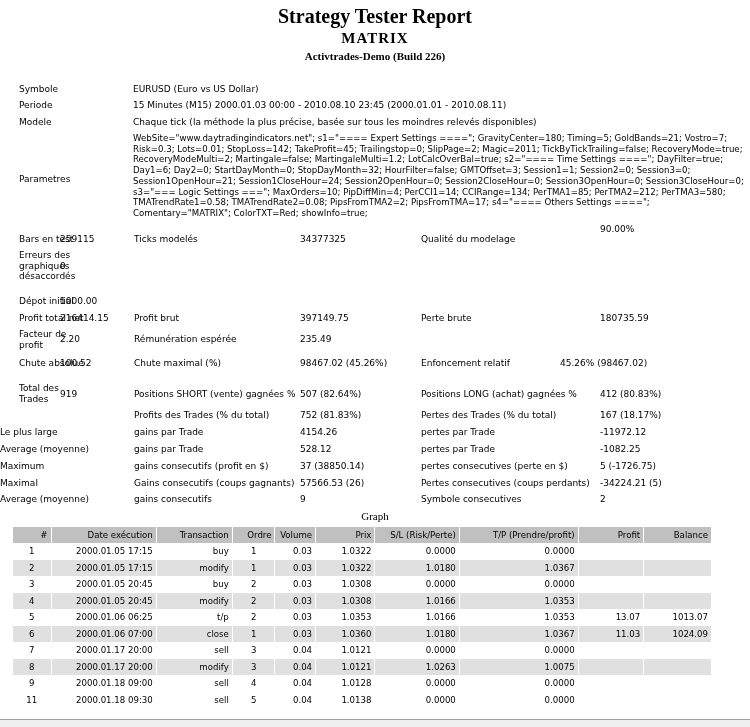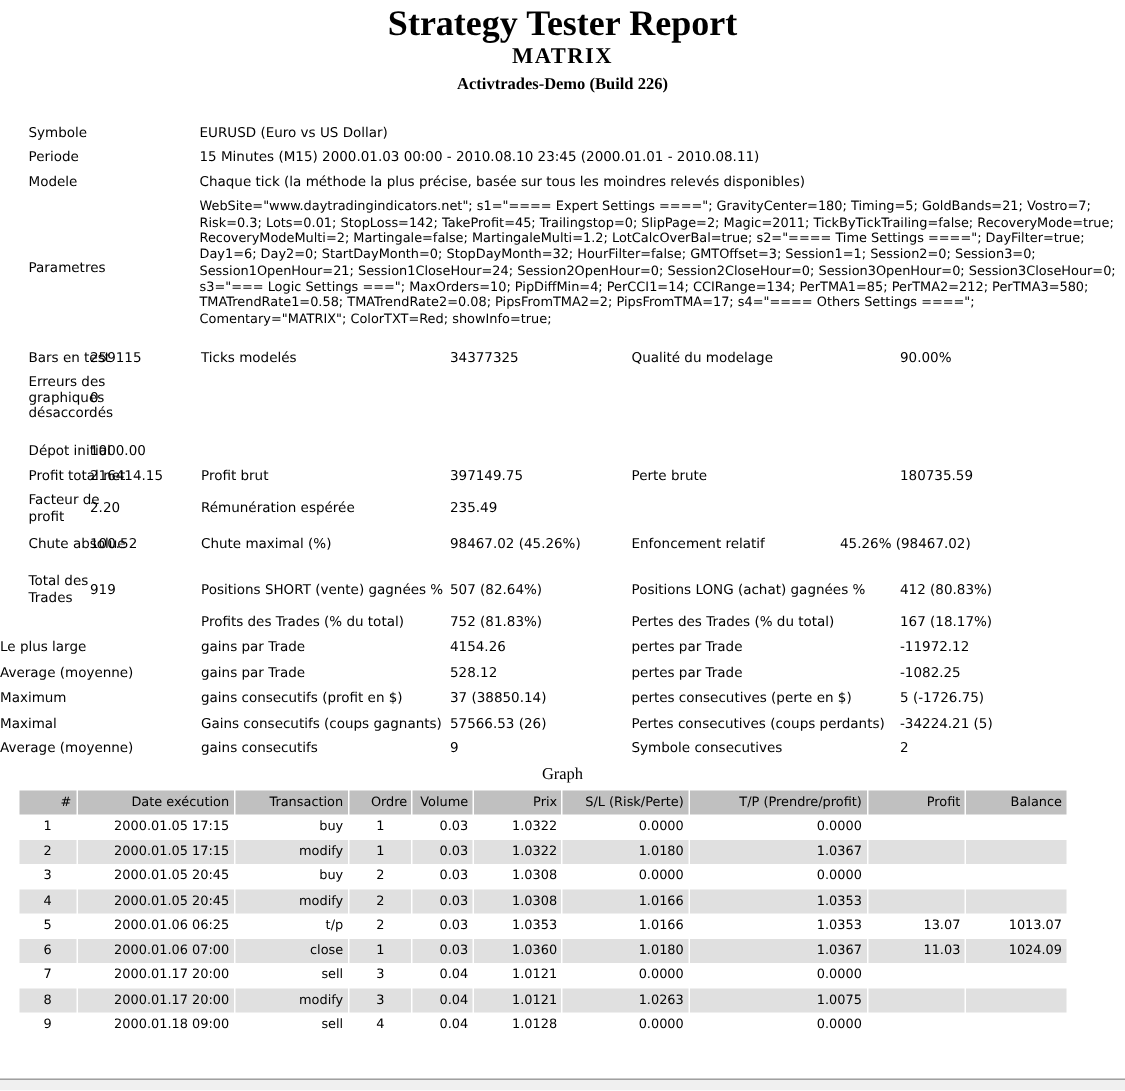--- a/index.html
+++ b/index.html
@@ -1,20 +1,20 @@
 <!DOCTYPE html>
 <html><head>
 <meta charset="utf-8">
 <style>
   * { box-sizing: border-box; margin: 0; padding: 0; }
   html, body { width: 750px; height: 727px; overflow: hidden; background: #ffffff; }
   body { font-family: "DejaVu Sans", sans-serif; font-size: 9px; color: #000; position: relative; }
 
   .hdr { text-align: center; font-family: "Liberation Serif", serif; font-weight: bold; }
-  .title { position: absolute; left: 0; top: 4px; width: 750px; font-size: 24px; line-height: 24px; }
+  .title { position: absolute; left: 0; top: 4px; width: 750px; font-size: 20px; line-height: 24px; }
   .subtitle { position: absolute; left: 0; top: 29px; width: 750px; font-size: 15px; line-height: 18px; letter-spacing: 1px; }
   .build { position: absolute; left: 0; top: 49px; width: 750px; font-size: 11px; line-height: 14px; font-weight: bold; }
 
   .abs { position: absolute; white-space: nowrap; line-height: 11px; }
   .lbl { left: 19px; }
   .r { }
 
   .params { position: absolute; left: 133px; top: 133px; width: 615px; line-height: 10.7px; font-size: 8.6px; white-space: normal; word-break: normal; }
 
   .graph-title { position: absolute; left: 0; top: 510px; width: 750px; text-align: center; font-family: "Liberation Serif", serif; font-size: 11px; }
@@ -41,21 +41,21 @@
 <div class="abs lbl" style="top:117px">Modele</div>
 <div class="abs" style="left:133px;top:117px">Chaque tick (la méthode la plus précise, basée sur tous les moindres relevés disponibles)</div>
 <div class="abs lbl" style="top:174px">Parametres</div>
 <div class="params">WebSite="www.daytradingindicators.net"; s1="==== Expert Settings ===="; GravityCenter=180; Timing=5; GoldBands=21; Vostro=7; Risk=0.3; Lots=0.01; StopLoss=142; TakeProfit=45; Trailingstop=0; SlipPage=2; Magic=2011; TickByTickTrailing=false; RecoveryMode=true; RecoveryModeMulti=2; Martingale=false; MartingaleMulti=1.2; LotCalcOverBal=true; s2="==== Time Settings ===="; DayFilter=true; Day1=6; Day2=0; StartDayMonth=0; StopDayMonth=32; HourFilter=false; GMTOffset=3; Session1=1; Session2=0; Session3=0; Session1OpenHour=21; Session1CloseHour=24; Session2OpenHour=0; Session2CloseHour=0; Session3OpenHour=0; Session3CloseHour=0; s3="=== Logic Settings ==="; MaxOrders=10; PipDiffMin=4; PerCCI1=14; CCIRange=134; PerTMA1=85; PerTMA2=212; PerTMA3=580; TMATrendRate1=0.58; TMATrendRate2=0.08; PipsFromTMA2=2; PipsFromTMA=17; s4="==== Others Settings ===="; Comentary="MATRIX"; ColorTXT=Red; showInfo=true;</div>
 
 <div class="abs lbl" style="top:234px">Bars en test</div>
 <div class="abs r" style="left:60px;width:69px;top:234px">259115</div>
 <div class="abs" style="left:134px;top:234px">Ticks modelés</div>
 <div class="abs r" style="left:300px;width:115px;top:234px">34377325</div>
 <div class="abs" style="left:421px;top:234px">Qualité du modelage</div>
-<div class="abs r" style="left:600px;width:103px;top:234px">90.00%</div>
+<div class="abs r" style="left:600px;width:103px;top:224px">90.00%</div>
 
 <div class="abs lbl" style="top:250px;width:60px;white-space:normal;line-height:10.5px">Erreurs des graphiques désaccordés</div>
 <div class="abs r" style="left:60px;width:69px;top:261px">0</div>
 
 <div class="abs lbl" style="top:296px">Dépot initial</div>
 <div class="abs r" style="left:60px;width:69px;top:296px">1000.00</div>
 
 <div class="abs lbl" style="top:313px">Profit total net</div>
 <div class="abs r" style="left:60px;width:69px;top:313px">216414.15</div>
 <div class="abs" style="left:134px;top:313px">Profit brut</div>
@@ -236,16 +236,28 @@
         <td>2000.01.18 09:00</td>
         <td>sell</td>
         <td class="c">4</td>
         <td>0.04</td>
         <td>1.0128</td>
         <td>0.0000</td>
         <td>0.0000</td>
         <td></td>
         <td></td>
       </tr>
+      <tr>
+        <td class="c">11</td>
+        <td>2000.01.18 09:30</td>
+        <td>sell</td>
+        <td class="c">5</td>
+        <td>0.04</td>
+        <td>1.0138</td>
+        <td>0.0000</td>
+        <td>0.0000</td>
+        <td></td>
+        <td></td>
+      </tr>
     </tbody>
 </table>
 
 <div class="statusbar"></div>
 
 </body></html>

